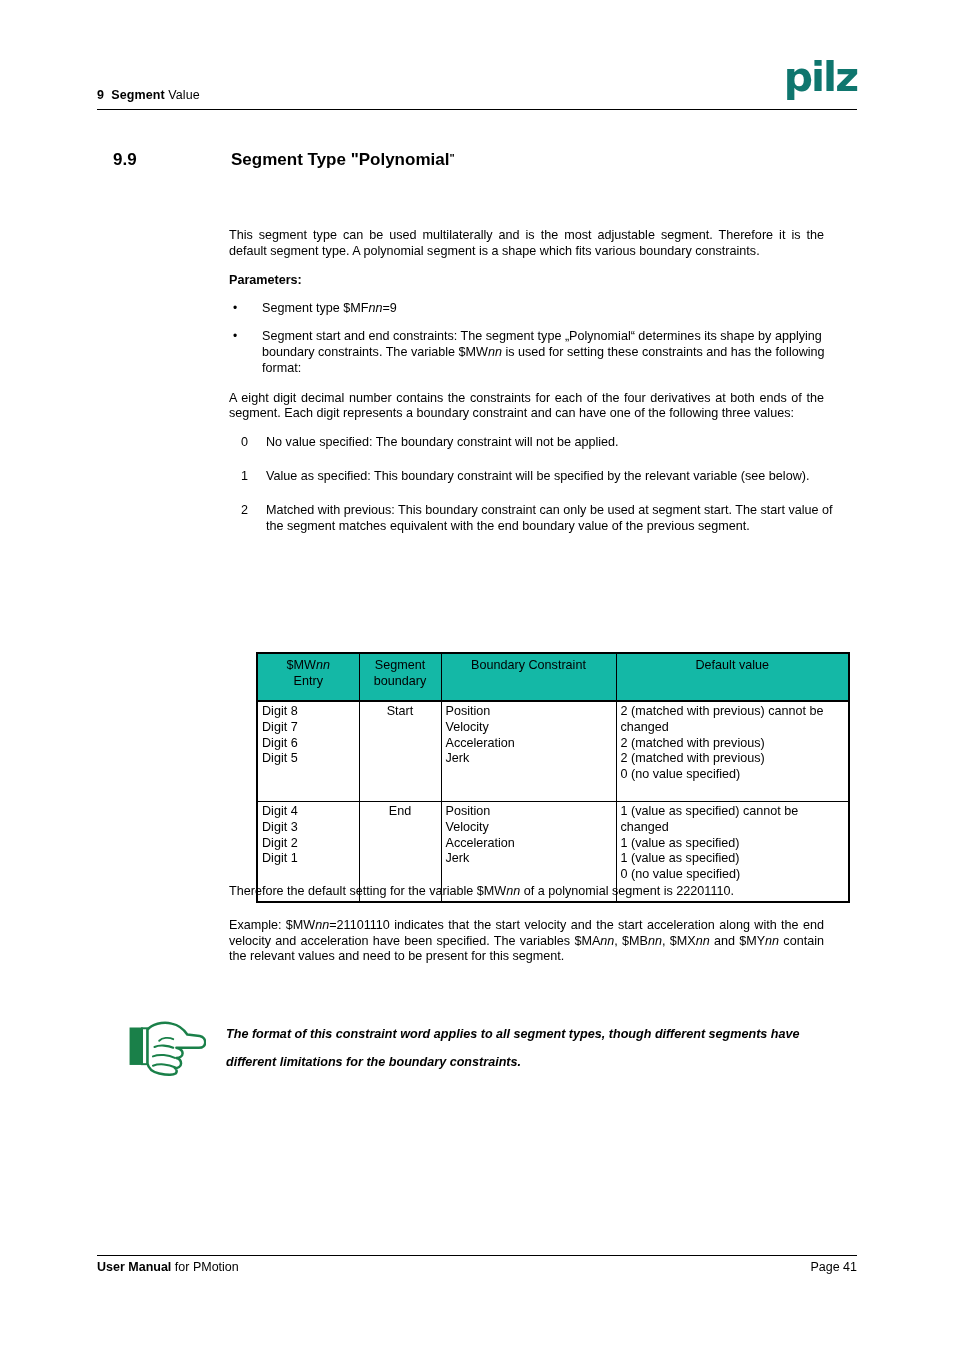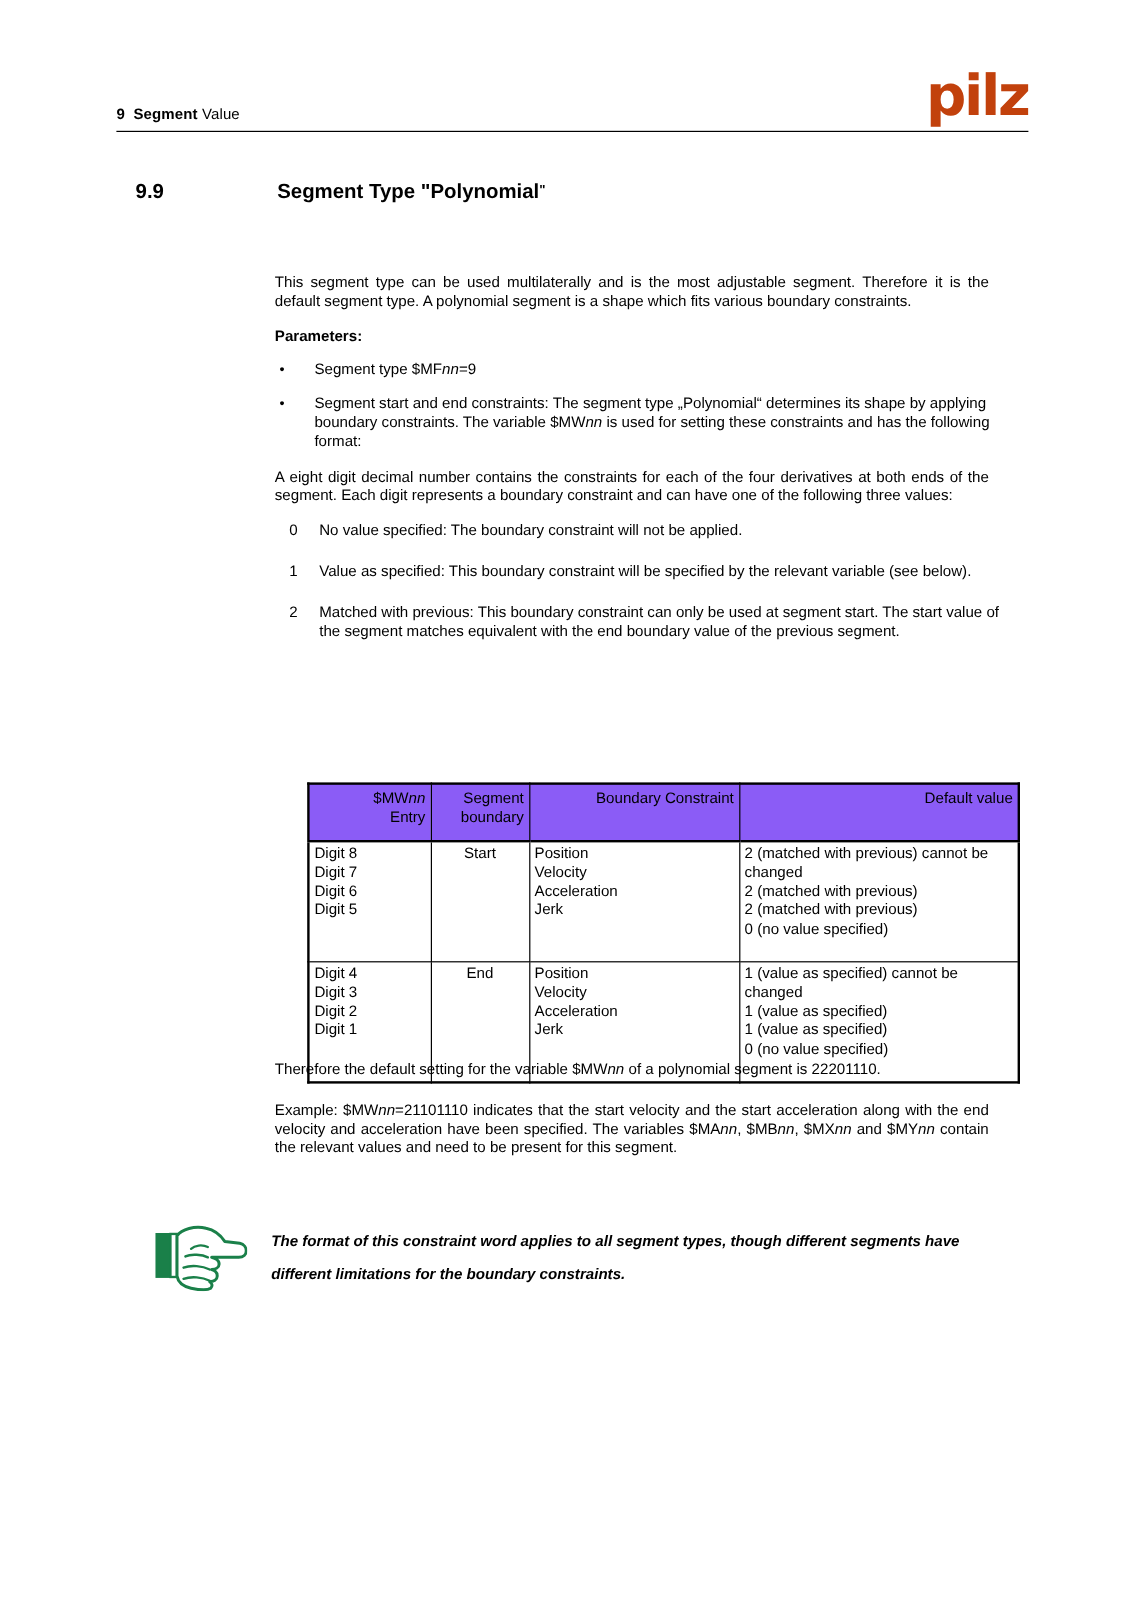--- a/index.html
+++ b/index.html
@@ -40,24 +40,24 @@
     position: absolute;
     left: 0;
     right: 0;
     bottom: 0;
     border-bottom: 1.6px solid #000000;
   }
   .logo {
     position: absolute;
     right: 0;
     top: -3px;
-    font-size: 47px;
+    font-size: 41px;
     font-weight: bold;
     letter-spacing: -2px;
-    color: #c2410c;
+    color: #0f766e;
     line-height: 1;
     font-family: "DejaVu Sans", sans-serif;
   }
 
   
   .section-title {
     position: absolute;
     left: 113px;
     top: 150px;
     font-size: 17px;
@@ -145,22 +145,22 @@
     table-layout: fixed;
   }
   table.constraints th,
   table.constraints td {
     border: 1px solid #000000;
     padding: 2px 4px;
     vertical-align: top;
     font-weight: normal;
   }
   table.constraints thead th {
-    background: #8b5cf6;
-    text-align: right;
+    background: #14b8a6;
+    text-align: center;
     border-bottom: 2.5px solid #000000;
     height: 40px;
     vertical-align: top;
     padding-top: 4px;
     margin-top: 43px;
   }
   table.constraints {
     border: 2.5px solid #000000;
   }
   .col-entry   { width: 102px; }
@@ -328,14 +328,21 @@
 
         <path d="M34 36 C40 33 52 34 58 37" fill="none" stroke="#1a8049" stroke-width="2.6" stroke-linecap="round"></path>
         <path d="M32 48 C40 45 52 46 60 50" fill="none" stroke="#1a8049" stroke-width="2.6" stroke-linecap="round"></path>
         <path d="M32 60 C40 57 52 58 60 62" fill="none" stroke="#1a8049" stroke-width="2.6" stroke-linecap="round"></path>
         <path d="M40 28 C44 24 52 23 58 26" fill="none" stroke="#1a8049" stroke-width="2.4" stroke-linecap="round"></path>
       </svg>
     </div>
     <div class="note-text">The format of this constraint word applies to all segment types, though different segments have different limitations for the boundary constraints.</div>
   </div>
 
+  <div class="page-footer">
+    <div class="footer-rule"></div>
+    <div class="footer-inner">
+      <div class="footer-left"><span class="b">User Manual</span><span> for PMotion</span></div>
+      <div class="footer-right">Page 41</div>
+    </div>
+  </div>
 
 </div>
 
 </body></html>

